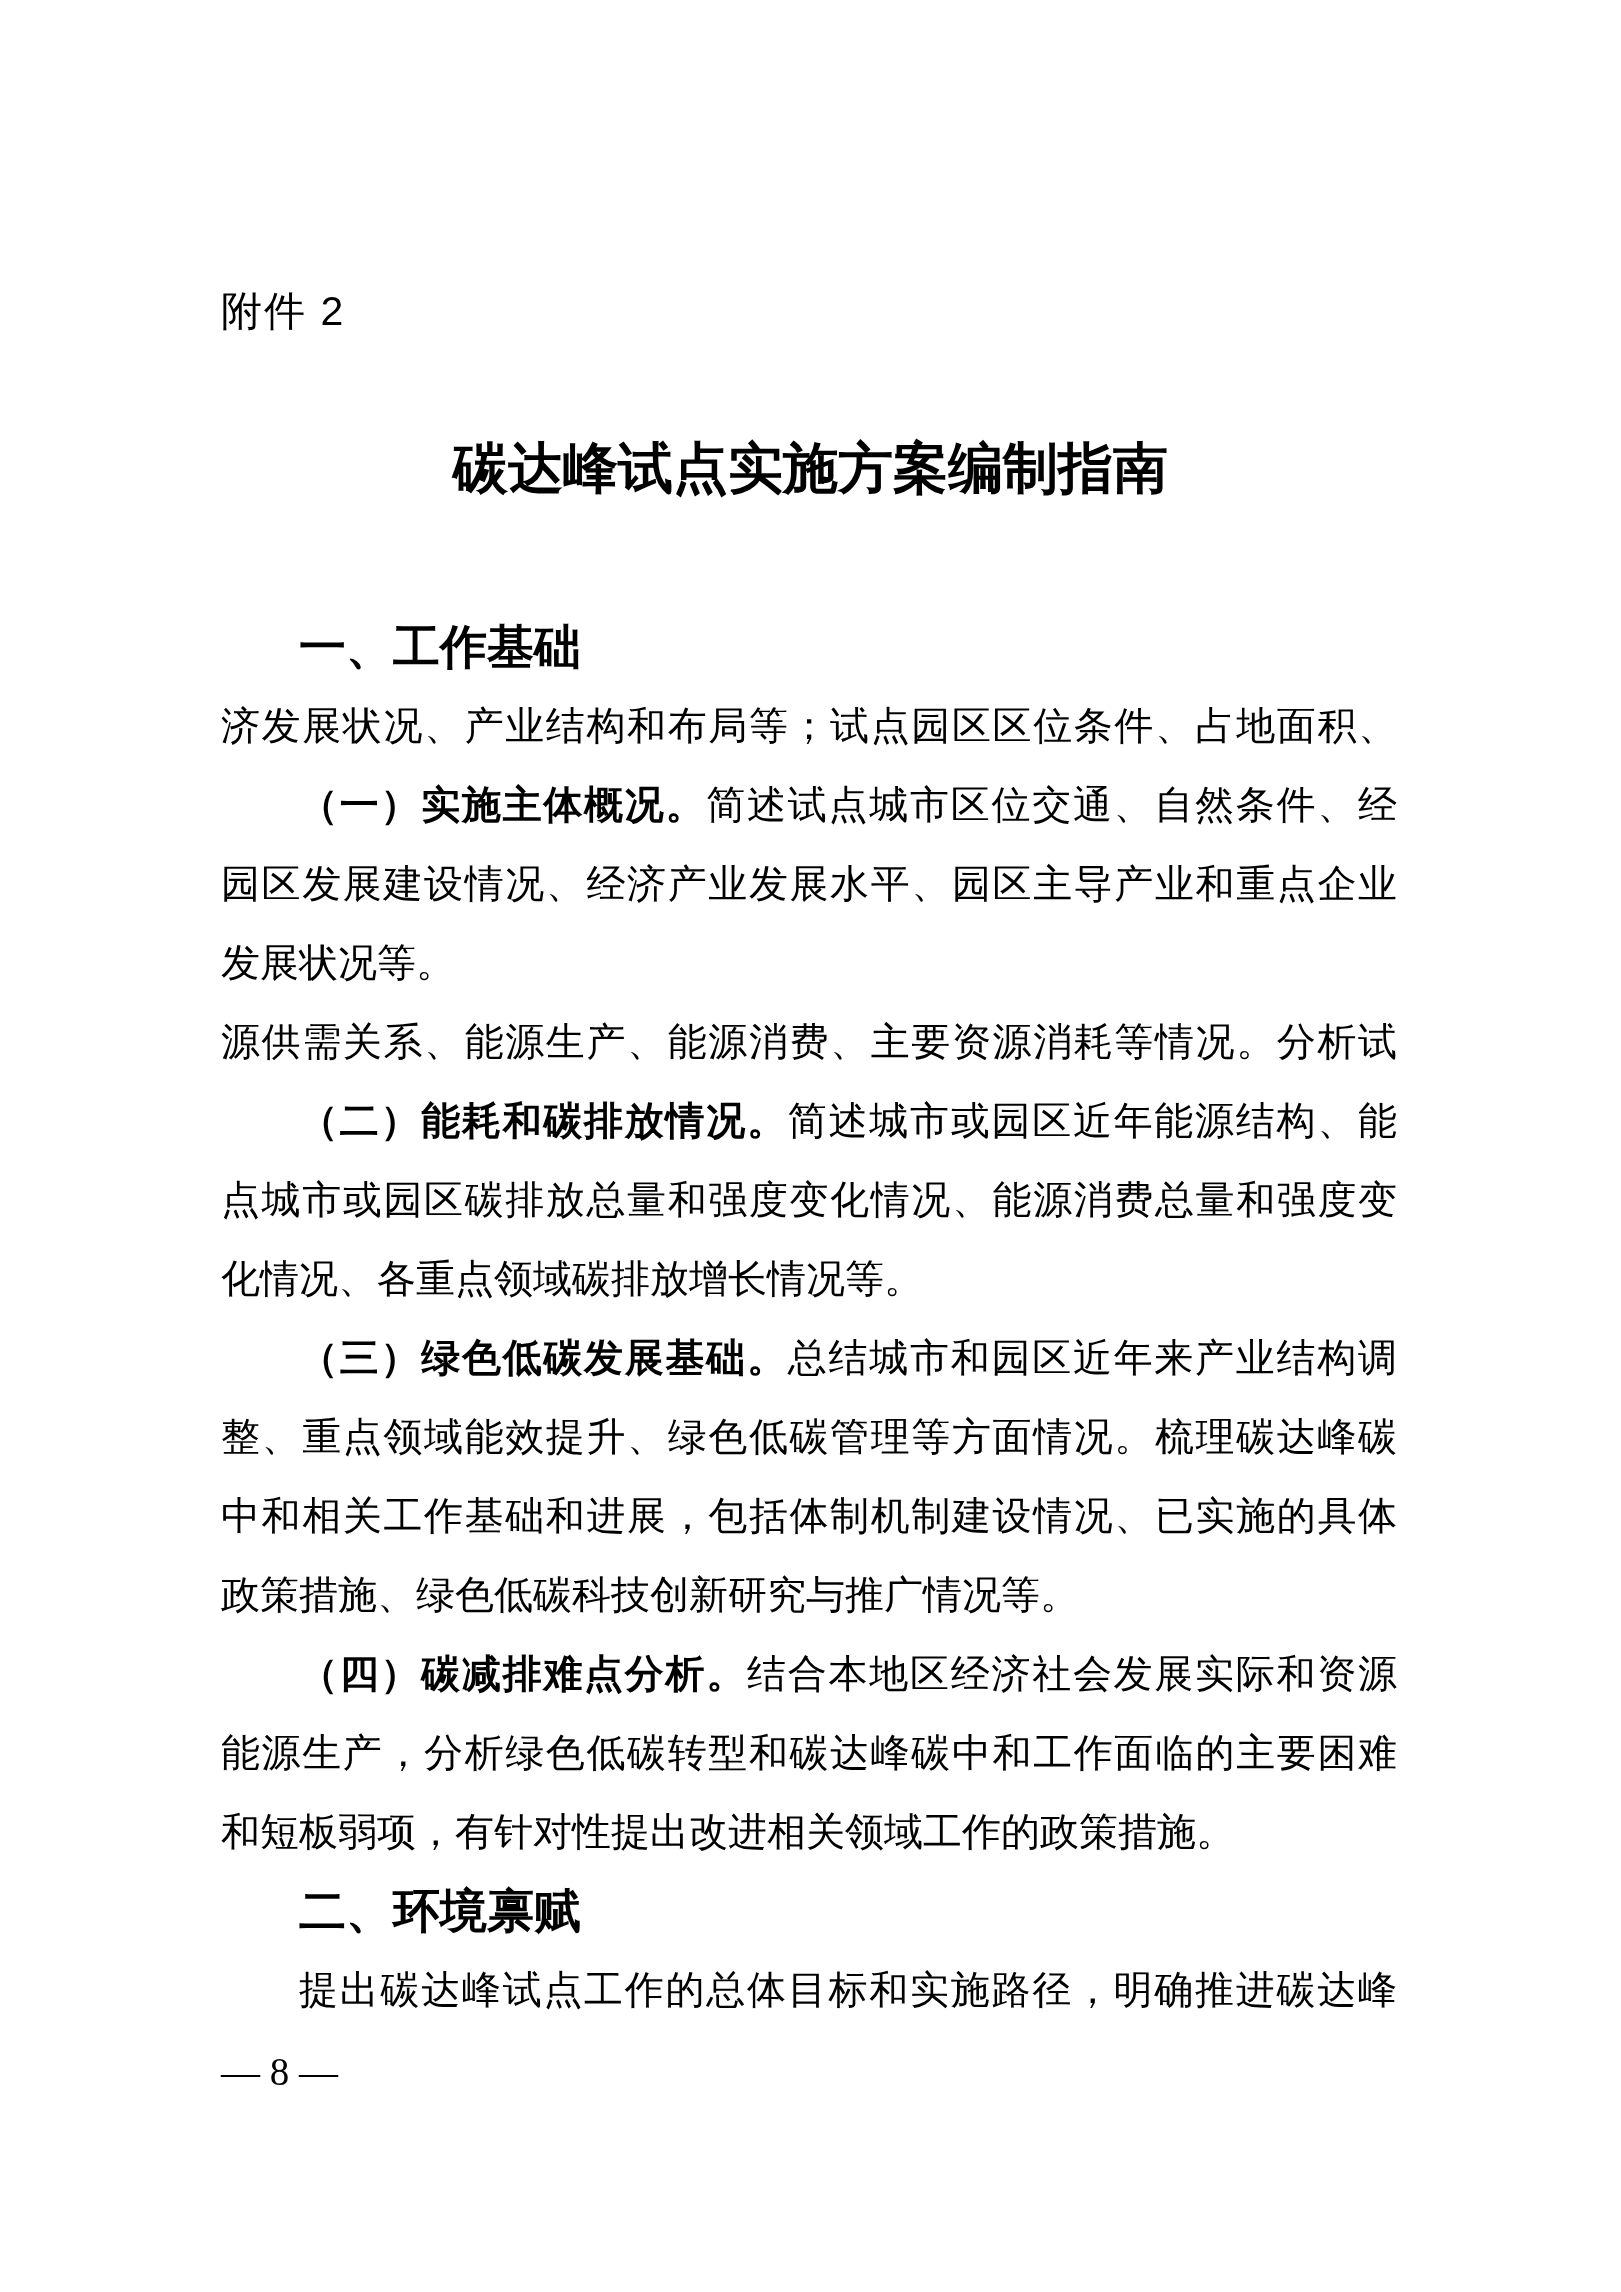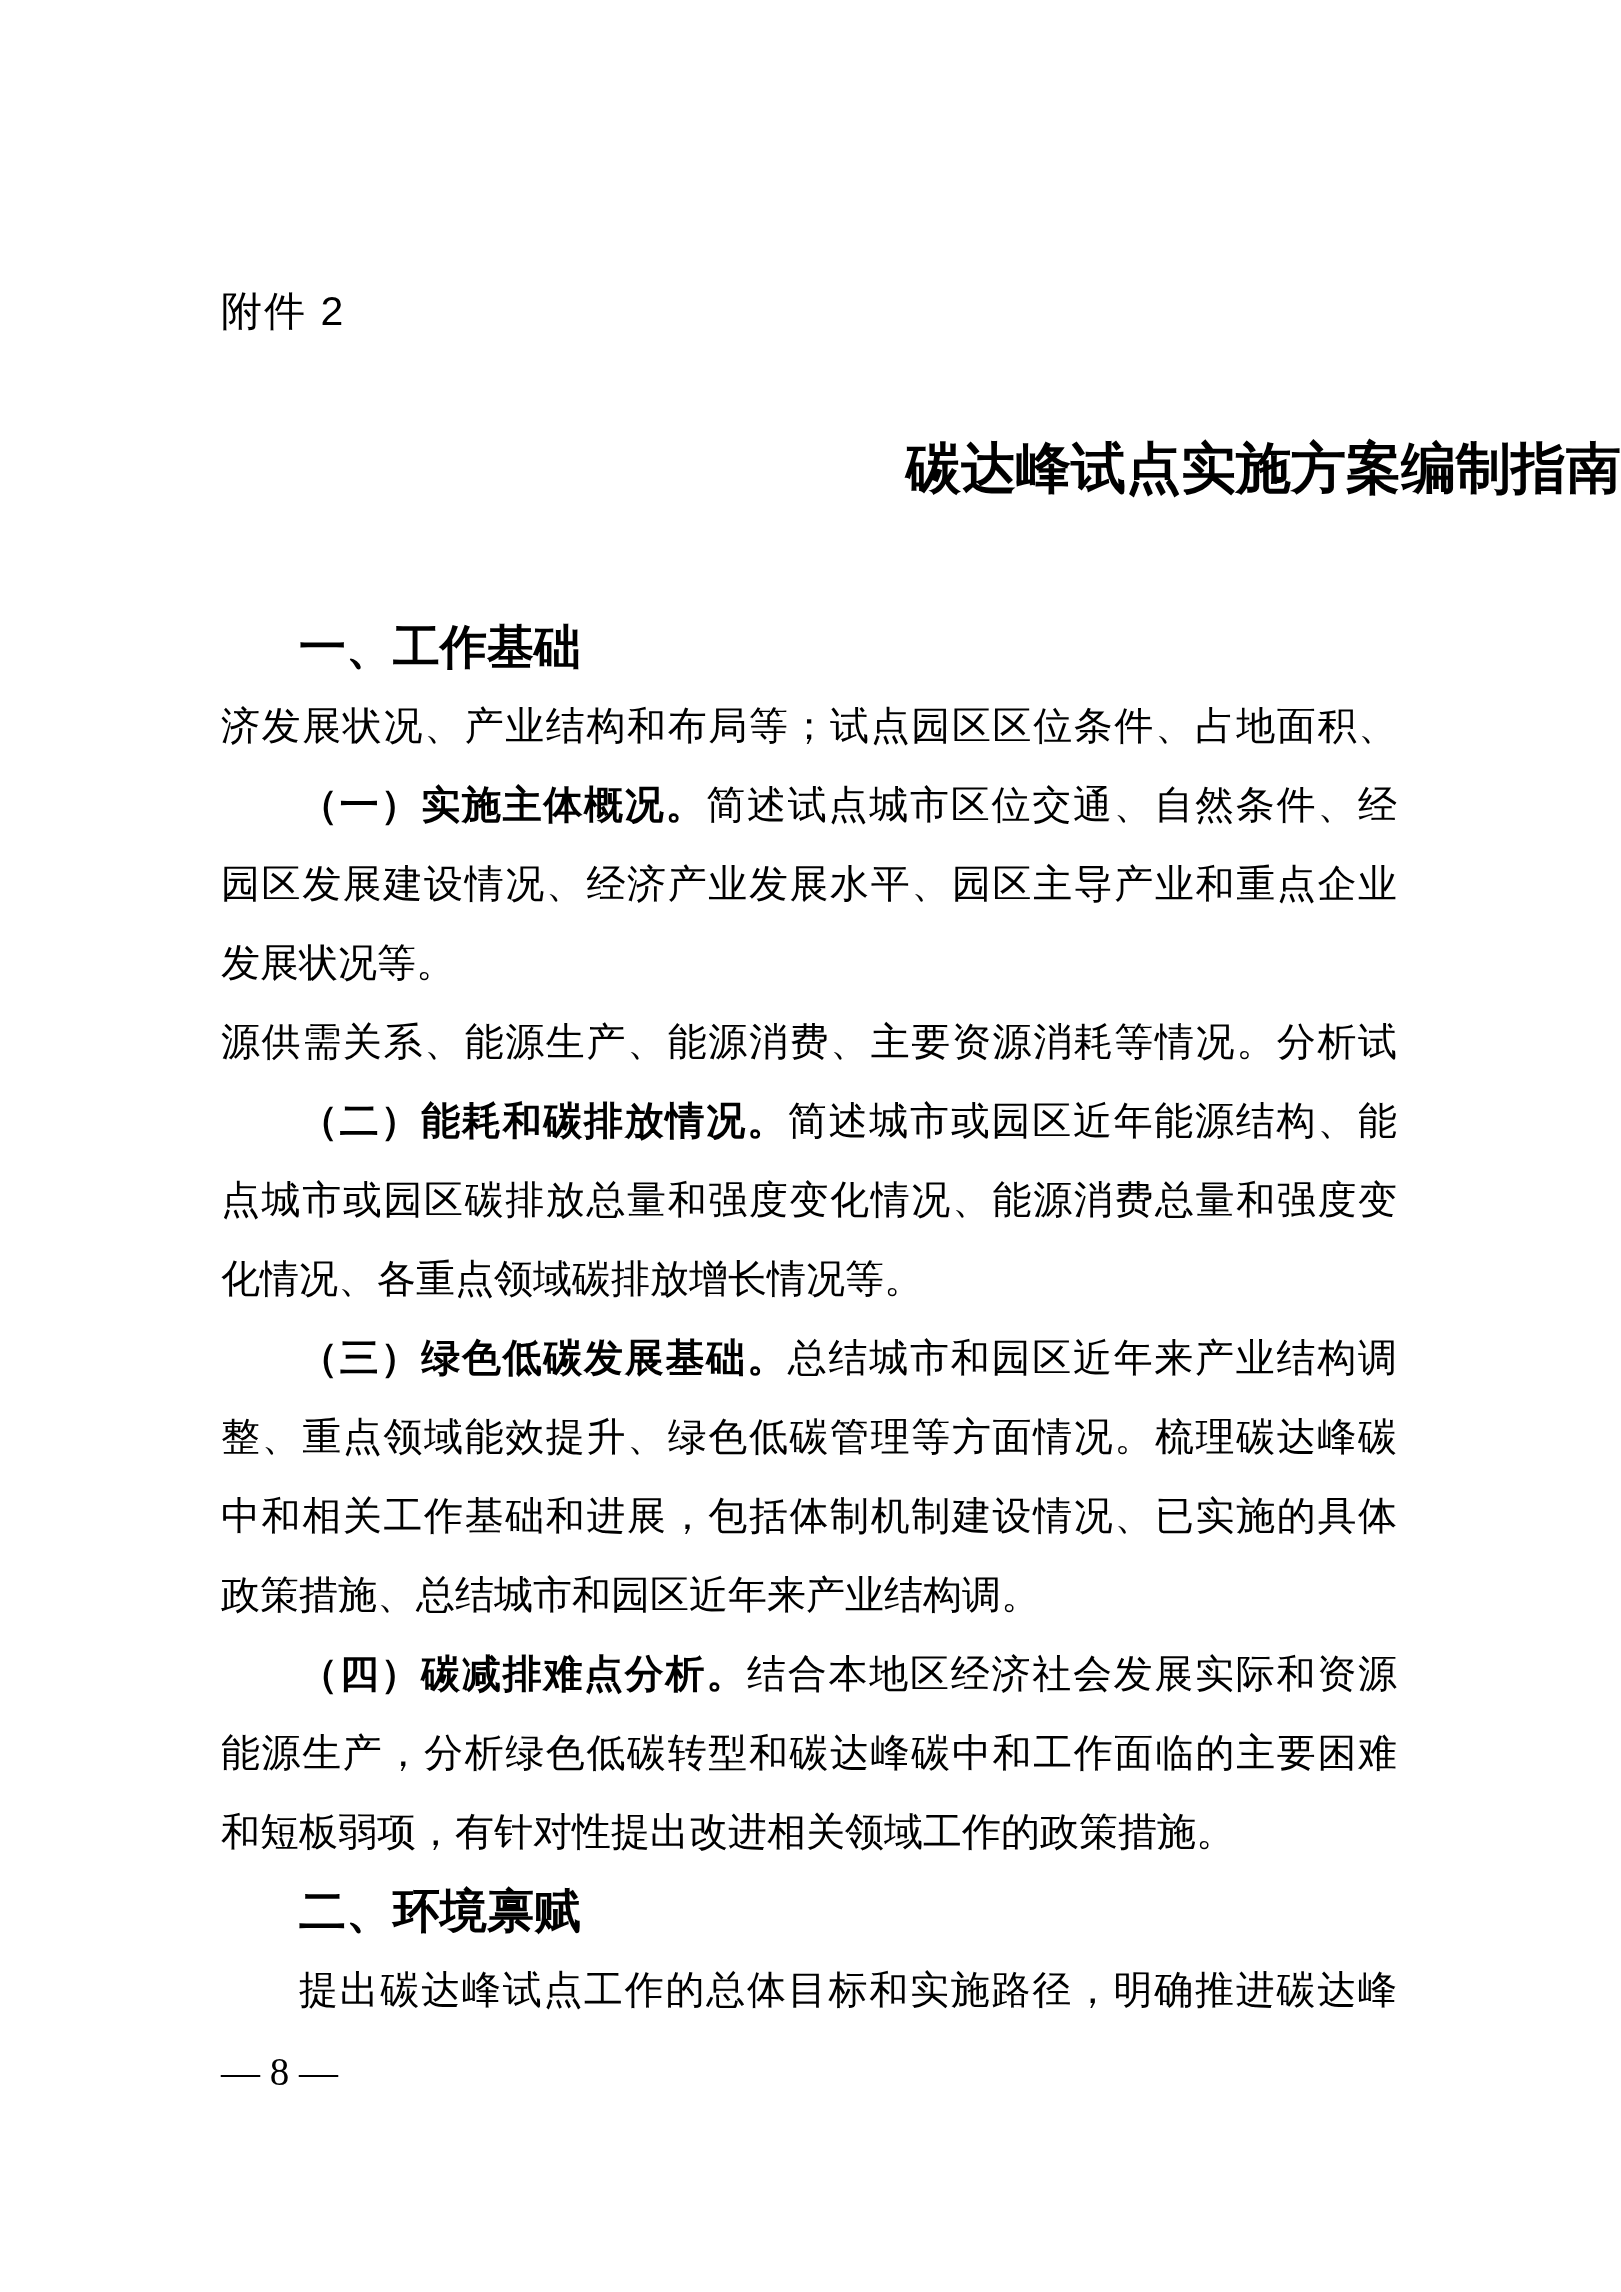--- a/index.html
+++ b/index.html
@@ -25,21 +25,21 @@
     font-size: 41px;
     line-height: 51px;
     letter-spacing: 2px;
     white-space: pre;
   }
   .doc-title {
     position: absolute;
     left: 0;
     top: 429px;
     width: 100%;
-    text-align: right;
+    text-align: center;
     font-family: "Liberation Serif", serif;
     font-weight: 700;
     font-size: 55px;
     line-height: 79px;
   }
   .content {
     position: absolute;
     left: 221px;
     top: 607px;
     width: 1176px;
@@ -93,21 +93,21 @@
       <div class="line first"><span class="lead">（一）实施主体概况。</span><span>简述试点城市区位交通、自然条件、经</span></div>
       <div class="line">园区发展建设情况、经济产业发展水平、园区主导产业和重点企业</div>
       <div class="line last">发展状况等。</div>
       <div class="line">源供需关系、能源生产、能源消费、主要资源消耗等情况。分析试</div>
       <div class="line first"><span class="lead">（二）能耗和碳排放情况。</span><span>简述城市或园区近年能源结构、能</span></div>
       <div class="line">点城市或园区碳排放总量和强度变化情况、能源消费总量和强度变</div>
       <div class="line last">化情况、各重点领域碳排放增长情况等。</div>
       <div class="line first"><span class="lead">（三）绿色低碳发展基础。</span><span>总结城市和园区近年来产业结构调</span></div>
       <div class="line">整、重点领域能效提升、绿色低碳管理等方面情况。梳理碳达峰碳</div>
       <div class="line">中和相关工作基础和进展，包括体制机制建设情况、已实施的具体</div>
-      <div class="line last">政策措施、总结城市和园区近年来产业结构调。</div>
+      <div class="line last">政策措施、绿色低碳科技创新研究与推广情况等。</div>
       <div class="line first"><span class="lead">（四）碳减排难点分析。</span><span>结合本地区经济社会发展实际和资源</span></div>
       <div class="line">能源生产，分析绿色低碳转型和碳达峰碳中和工作面临的主要困难</div>
       <div class="line last">和短板弱项，有针对性提出改进相关领域工作的政策措施。</div>
       <div class="heading">二、环境禀赋</div>
       <div class="line first">提出碳达峰试点工作的总体目标和实施路径，明确推进碳达峰</div>
     </div>
 
   <div class="footer">— 8 —</div>
 </div>
 

